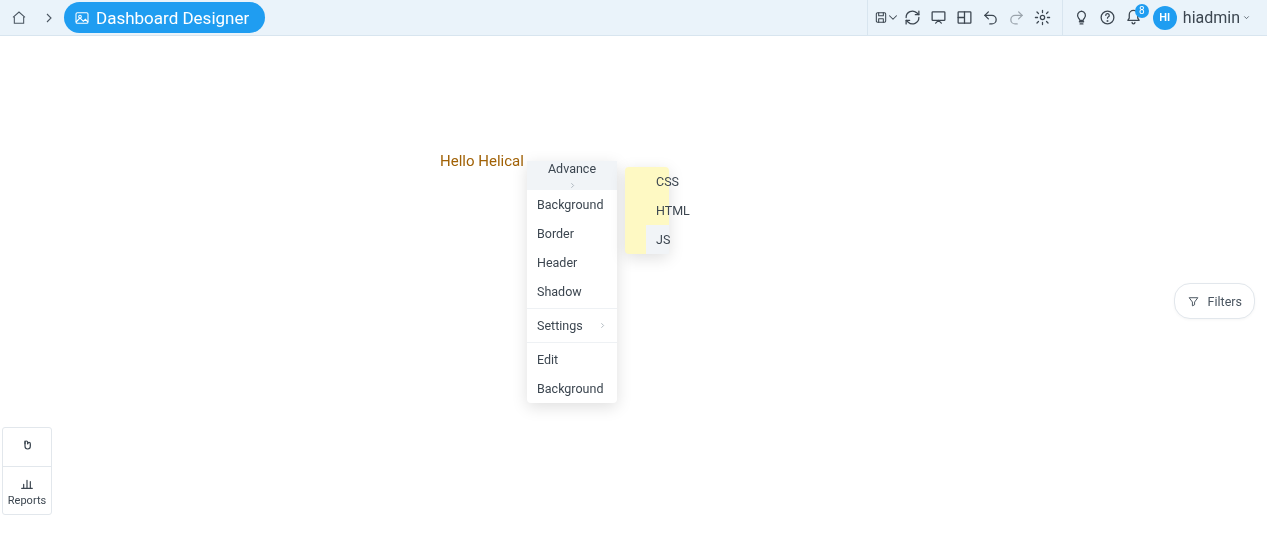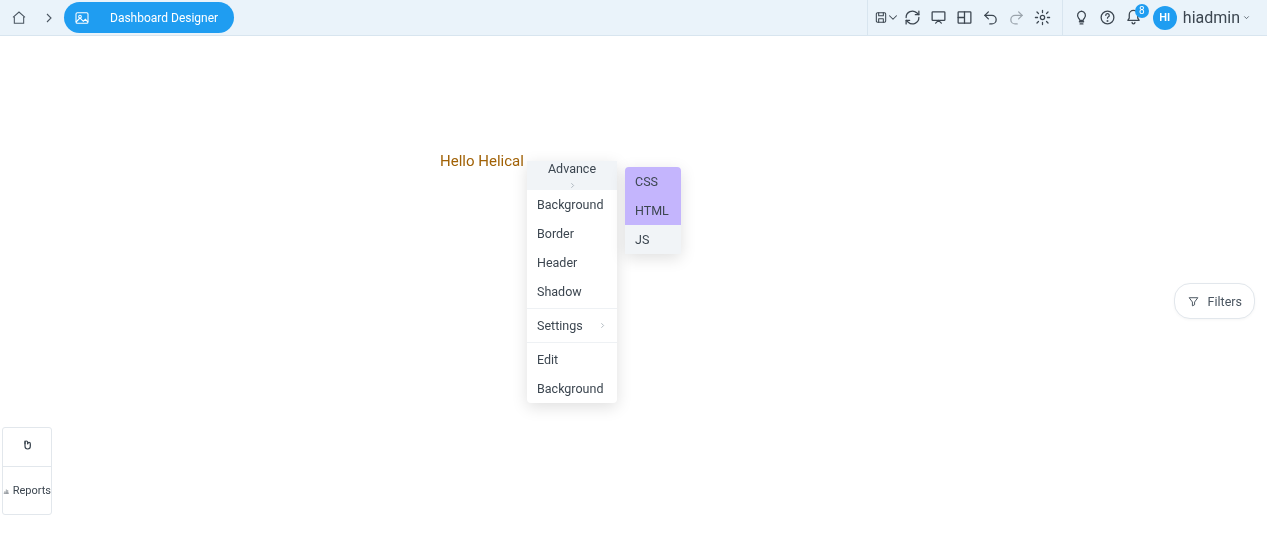--- a/index.html
+++ b/index.html
@@ -3,21 +3,21 @@
 <meta charset="utf-8">
 <style>
   * { box-sizing: border-box; margin: 0; padding: 0; font-family: -apple-system, BlinkMacSystemFont, "Segoe UI", Roboto, Arial, sans-serif; }
   body { width: 1267px; height: 543px; background: #fff; position: relative; overflow: hidden; }
 
   
   .topbar { position: absolute; top: 0; left: 0; right: 0; height: 36px; background: #eaf3fa; border-bottom: 1px solid #d8e5ef; display: flex; align-items: stretch; }
   .breadcrumbs { display: flex; align-items: stretch; padding-left: 4px; }
   .crumb-home, .crumb-sep { width: 30px; display: flex; align-items: center; justify-content: center; color: #4a5560; }
   .crumb-home svg, .crumb-sep svg { width: 16px; height: 16px; stroke: currentColor; fill: none; stroke-width: 1.6; }
-  .crumb-active { display: flex; align-items: center; background: #1f9df1; color: #fff; border-radius: 18px; padding: 0 16px 0 10px; margin: 2px 4px 2px 0; font-size: 12px; gap: 20px; }
+  .crumb-active { display: flex; align-items: center; background: #1f9df1; color: #fff; border-radius: 18px; padding: 0 16px 0 10px; margin: 2px 4px 2px 0; font-size: 17px; gap: 6px; }
   .crumb-active svg { width: 16px; height: 16px; stroke: #fff; fill: none; stroke-width: 1.6; }
   .topbar-spacer { flex: 1; }
   .toolbar { display: flex; align-items: center; border-left: 1px solid #d8e5ef; padding: 0 6px; }
   .toolbar.secondary { border-left: 1px solid #d8e5ef; }
   .tool-btn { width: 26px; height: 28px; display: flex; align-items: center; justify-content: center; color: #3c4650; cursor: pointer; position: relative; }
   .tool-btn svg { width: 17px; height: 17px; stroke: currentColor; fill: none; stroke-width: 1.8; stroke-linecap: round; stroke-linejoin: round; }
   .tool-btn.light svg { opacity: .45; }
   .caret-mini { width: 7px; height: 7px; margin-left: -2px; }
   .badge { position: absolute; top: 0; right: -2px; background: #1f9df1; color: #fff; font-size: 10px; line-height: 14px; min-width: 14px; text-align: center; border-radius: 7px; padding: 0 2px; }
   .user { display: flex; align-items: center; gap: 6px; padding: 0 10px 0 6px; }
@@ -27,32 +27,32 @@
 
   
   .canvas-text { position: absolute; left: 440px; top: 152px; font-size: 15px; color: #a16207; }
 
   
   .ctx { position: absolute; left: 527px; top: 161px; width: 90px; background: #fff; border-radius: 4px; box-shadow: 0 4px 16px rgba(0,0,0,.13); padding: 0; }
   .ctx-item { height: 29px; padding: 0 10px; display: flex; align-items: center; justify-content: space-between; font-size: 12.5px; color: #3c4650; cursor: pointer; position: relative; }
   .ctx-item.hover { background: #f1f4f7; flex-direction: column; }
   .ctx-item svg { width: 9px; height: 9px; stroke: #9aa4ae; fill: none; stroke-width: 2; }
   .ctx-sep { height: 1px; background: #eef1f4; margin: 2px 0; }
-  .sub { position: absolute; left: 625px; top: 167px; width: 56px; background: #c4b5fd; border-radius: 4px; box-shadow: 0 4px 16px rgba(0,0,0,.13); }
+  .sub { position: absolute; left: 625px; top: 167px; width: 44px; background: #fef9c3; border-radius: 4px; box-shadow: 0 4px 16px rgba(0,0,0,.13); padding-left: 21px; }
   .sub .ctx-item { height: 29px; }
   .sub .ctx-item.sel { background: #f1f4f7; }
 
   
   .filters-chip { position: absolute; right: 12px; top: 283px; border: 1px solid #e2e7ec; border-radius: 16px; height: 36px; display: flex; align-items: center; gap: 8px; padding: 0 12px; color: #4a5560; font-size: 12.5px; cursor: pointer; background: #fff; box-shadow: 0 1px 3px rgba(0,0,0,.04); }
   .filters-chip svg { width: 13px; height: 13px; stroke: currentColor; fill: none; stroke-width: 1.8; }
 
   
   .panel-stack { position: absolute; left: 2px; bottom: 28px; width: 50px; border: 1px solid #e2e7ec; border-radius: 3px; background: #fff; }
   .panel-btn { height: 38px; display: flex; align-items: center; justify-content: center; color: #3c4650; cursor: pointer; }
-  .panel-btn + .panel-btn { border-top: 1px solid #e2e7ec; height: 48px; flex-direction: row; gap: 3px; }
+  .panel-btn + .panel-btn { border-top: 1px solid #e2e7ec; height: 48px; flex-direction: column; gap: 3px; }
   .panel-btn svg { width: 16px; height: 16px; stroke: currentColor; fill: none; stroke-width: 1.8; stroke-linecap: round; stroke-linejoin: round; }
   .panel-btn span { font-size: 11px; }
 </style>
 </head>
 <body>
 
 <div class="topbar">
   <div class="breadcrumbs">
     <div class="crumb-home">
       <svg viewBox="0 0 24 24">

